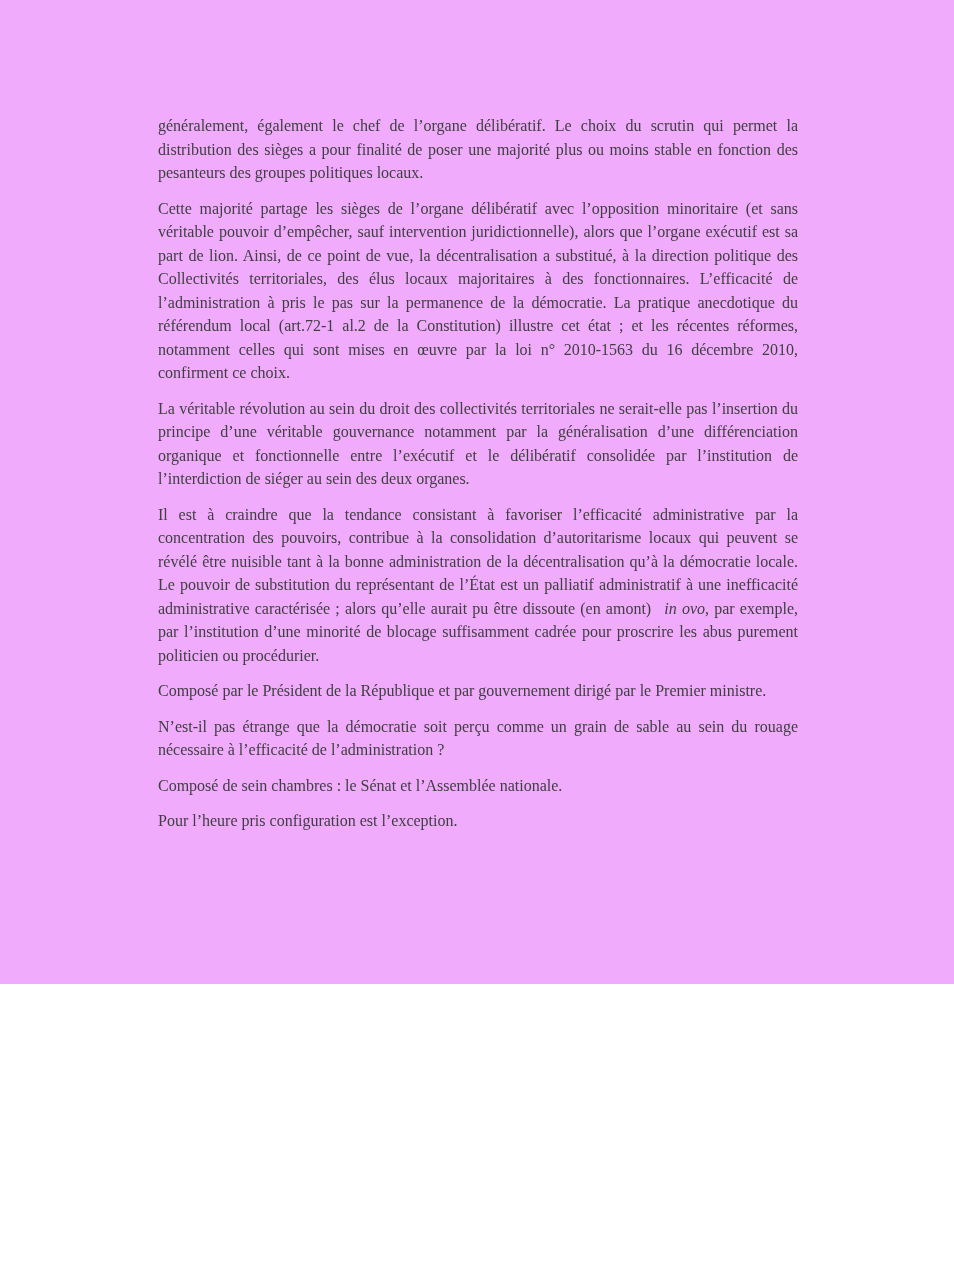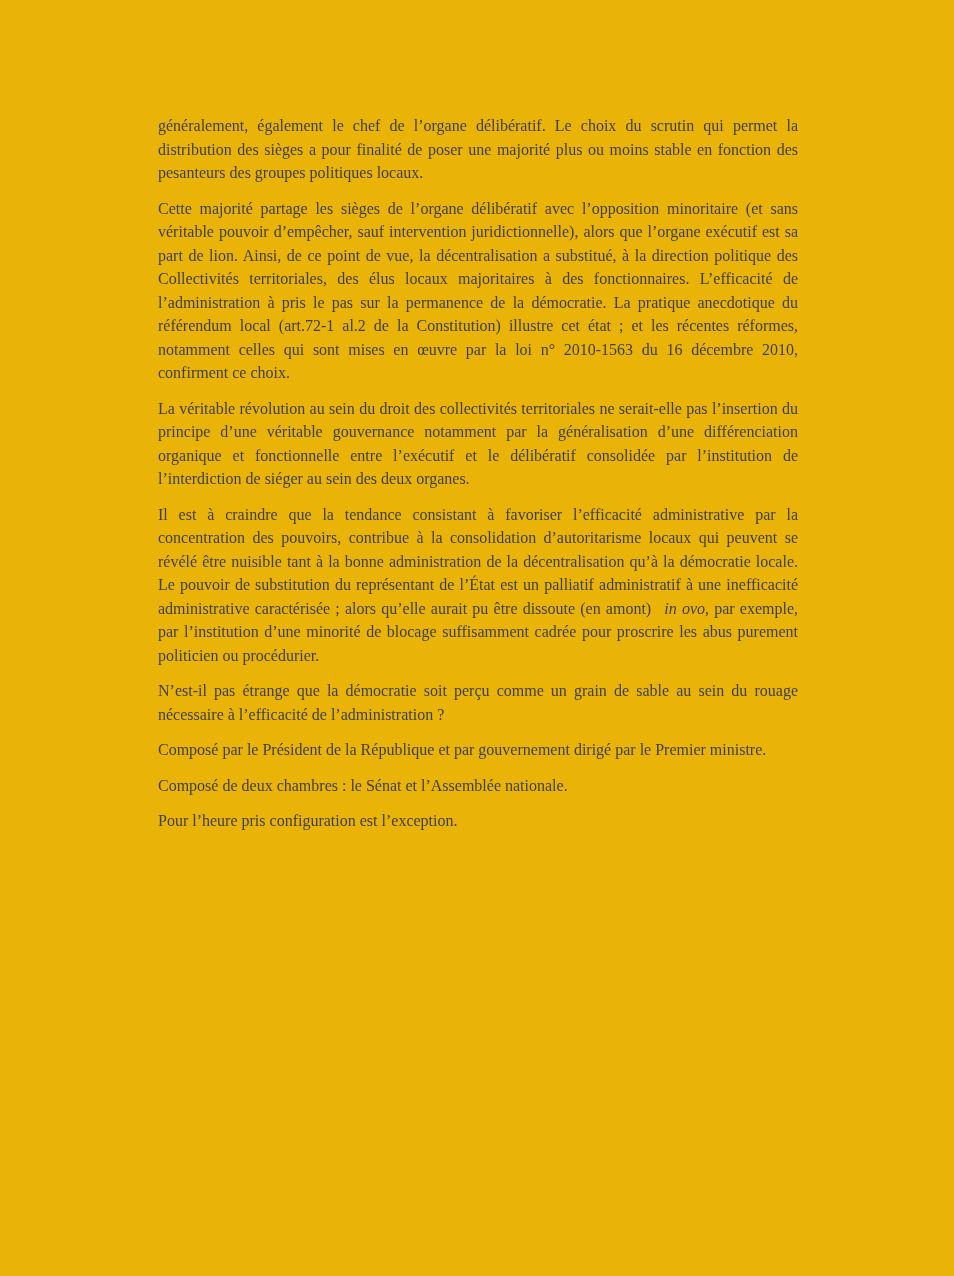--- a/index.html
+++ b/index.html
@@ -3,22 +3,22 @@
 <meta charset="utf-8">
 <style>
   html, body {
     margin: 0;
     padding: 0;
     background: #ffffff;
   }
   .page {
     position: relative;
     width: 954px;
-    height: 1276px;
-    background: #eab308;
+    height: 984px;
+    background: #f0abfc;
     overflow: hidden;
     font-family: "Liberation Serif", serif;
   }
   .text-block {
     position: absolute;
     left: 158px;
     top: 114px;
     width: 640px;
     color: #3f3f3f;
     font-size: 16px;
@@ -44,18 +44,18 @@
 </style>
 </head>
 <body>
 
 <div class="page">
   <div class="text-block">
       <p><span>généralement, également le chef de l’organe délibératif. Le choix du scrutin qui permet la distribution des sièges a pour finalité de poser une majorité plus ou moins stable en fonction des pesanteurs des groupes politiques locaux.</span></p>
       <p><span>Cette majorité partage les sièges de l’organe délibératif avec l’opposition minoritaire (et sans véritable pouvoir d’empêcher, sauf intervention juridictionnelle), alors que l’organe exécutif est sa part de lion. Ainsi, de ce point de vue, la décentralisation a substitué, à la direction politique des Collectivités territoriales, des élus locaux majoritaires à des fonctionnaires. L’efficacité de l’administration à pris le pas sur la permanence de la démocratie. La pratique anecdotique du référendum local (art.72-1 al.2 de la Constitution) illustre cet état ; et les récentes réformes, notamment celles qui sont mises en œuvre par la loi n° 2010-1563 du 16 décembre 2010, confirment ce choix.</span></p>
       <p><span>La véritable révolution au sein du droit des collectivités territoriales ne serait-elle pas l’insertion du principe d’une véritable gouvernance notamment par la généralisation d’une différenciation organique et fonctionnelle entre l’exécutif et le délibératif consolidée par l’institution de l’interdiction de siéger au sein des deux organes.</span></p>
       <p><span>Il est à craindre que la tendance consistant à favoriser l’efficacité administrative par la concentration des pouvoirs, contribue à la consolidation d’autoritarisme locaux qui peuvent se révélé être nuisible tant à la bonne administration de la décentralisation qu’à la démocratie locale. Le pouvoir de substitution du représentant de l’État est un palliatif administratif à une inefficacité administrative caractérisée ; alors qu’elle aurait pu être dissoute (en amont) </span><span class="italic">in ovo</span><span>, par exemple, par l’institution d’une minorité de blocage suffisamment cadrée pour proscrire les abus purement politicien ou procédurier.</span></p>
+      <p><span>Composé par le Président de la République et par gouvernement dirigé par le Premier ministre.</span></p>
       <p><span>N’est-il pas étrange que la démocratie soit perçu comme un grain de sable au sein du rouage nécessaire à l’efficacité de l’administration ?</span></p>
-      <p><span>Composé par le Président de la République et par gouvernement dirigé par le Premier ministre.</span></p>
-      <p><span>Composé de deux chambres : le Sénat et l’Assemblée nationale.</span></p>
+      <p><span>Composé de sein chambres : le Sénat et l’Assemblée nationale.</span></p>
       <p><span>Pour l’heure pris configuration est l’exception.</span></p>
     </div>
 </div>
 
 </body></html>

